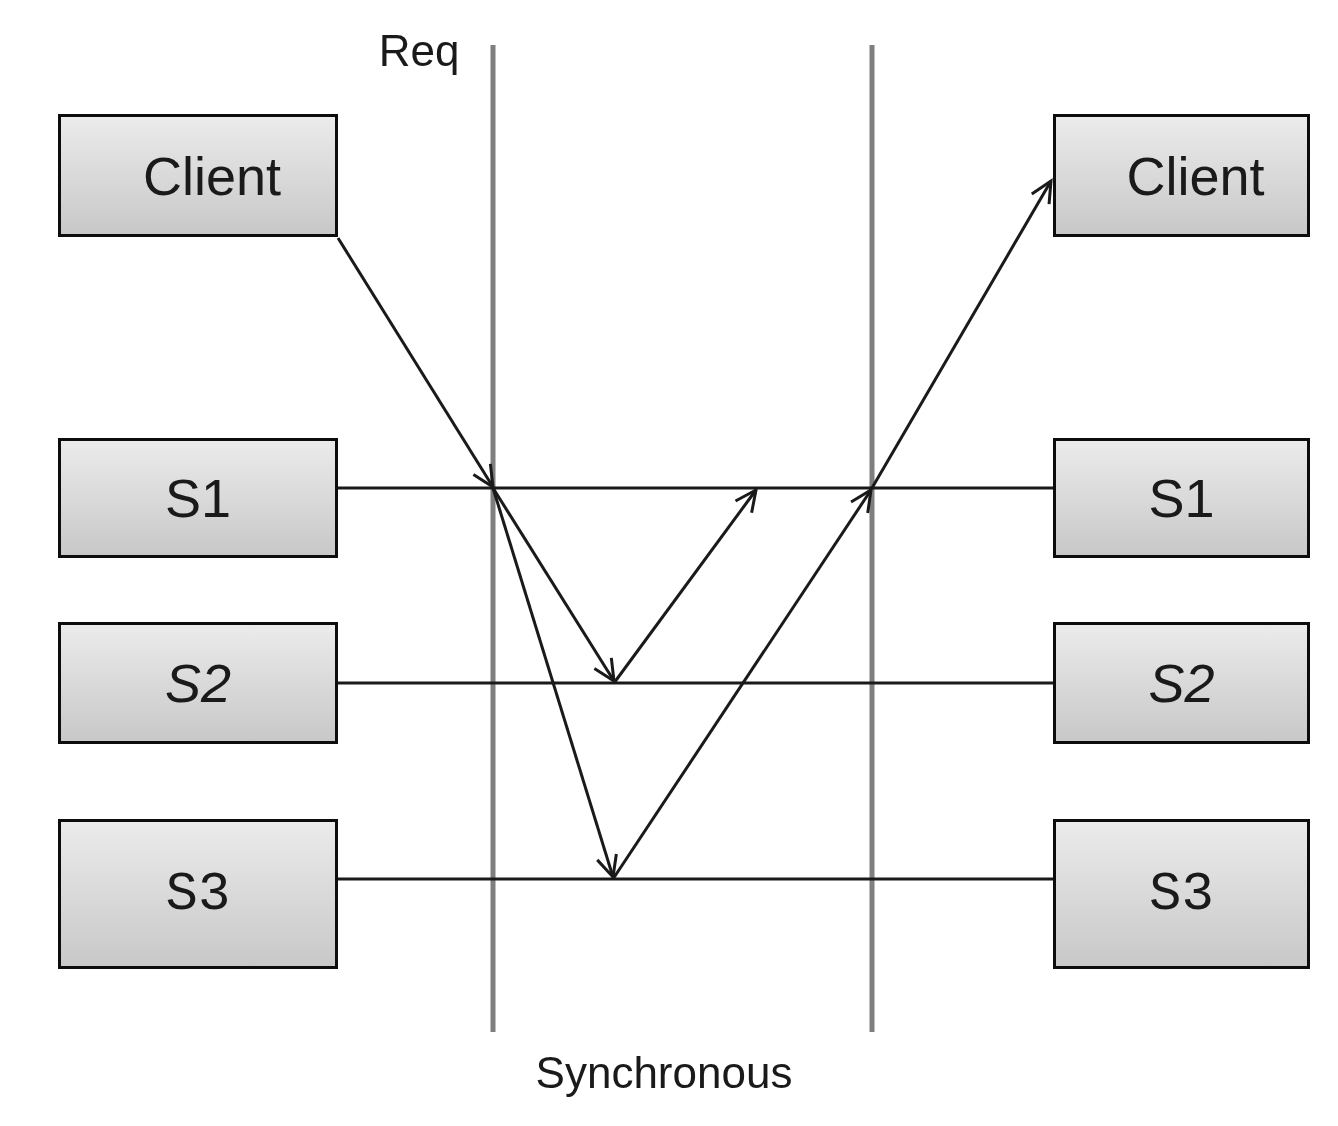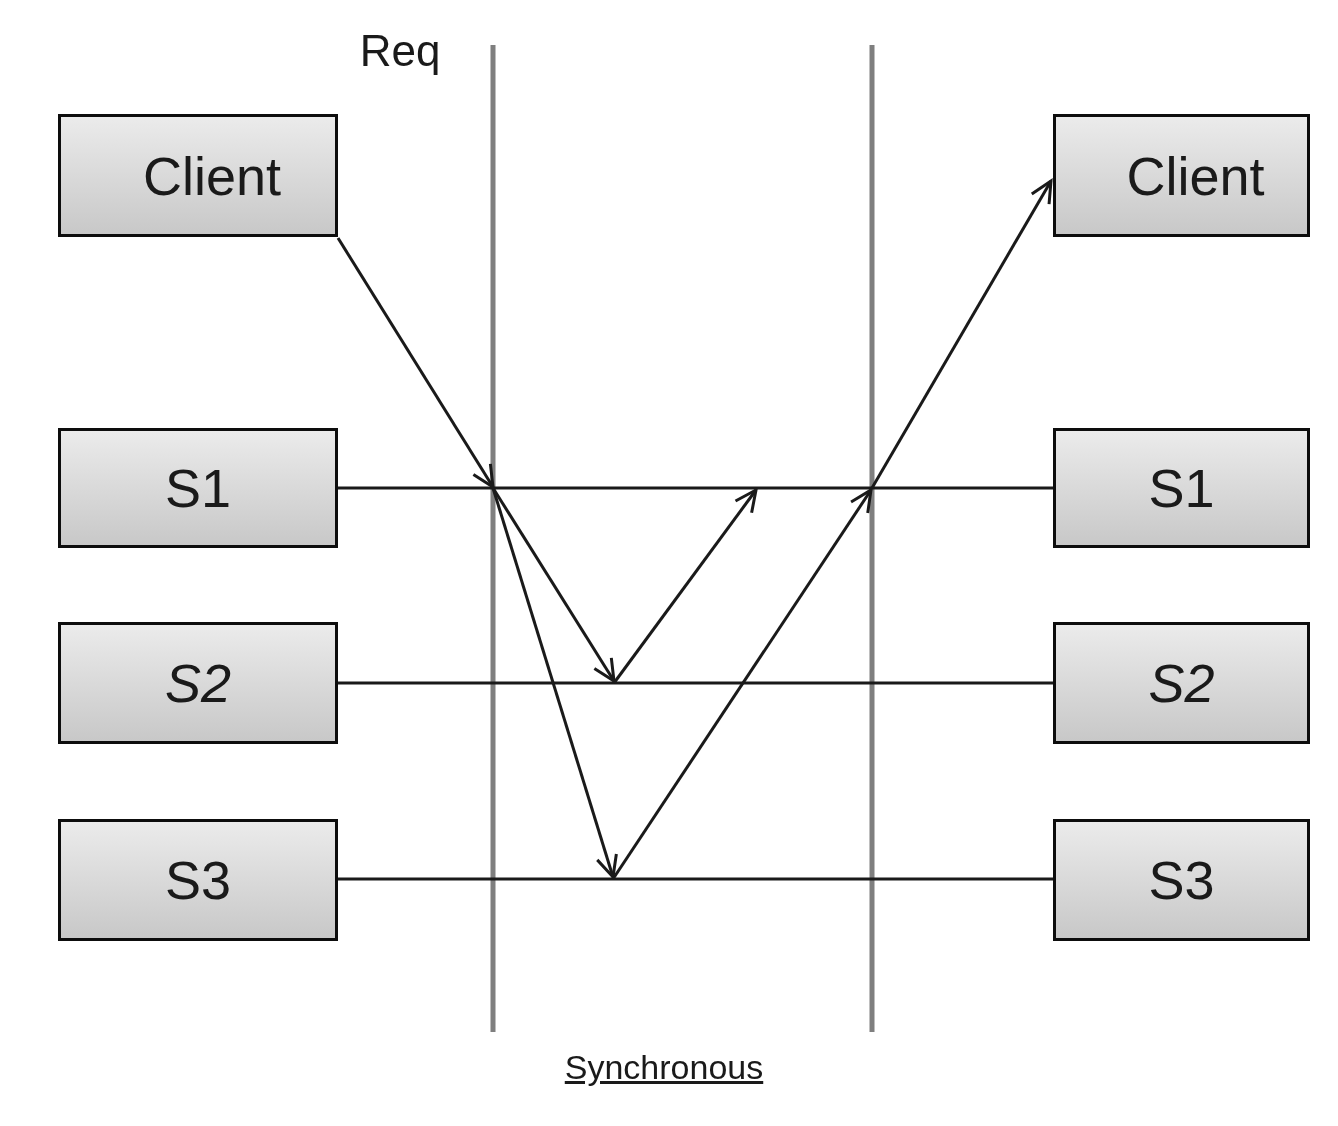--- a/index.html
+++ b/index.html
@@ -36,43 +36,42 @@
                 var(--box-bottom-color, #c8c8c8) 100%);
     display: flex;
     align-items: center;
     justify-content: center;
     font-size: 54px;
     color: var(--text-color, #1a1a1a);
   }
   .col-left  { left: 58px;  width: 280px; }
   .col-right { left: 1053px; width: 257px; }
   .row-client { top: 114px; height: 123px; padding-left: 28px; }
-  .row-s1     { top: 428px; height: 120px; }
+  .row-s1     { top: 438px; height: 120px; }
   .row-s2     { top: 622px; height: 122px; font-style: italic; }
-  .row-s3     { top: 819px; height: 122px; }
+  .row-s3     { top: 819px; height: 150px; font-family: Liberation Mono, monospace; }
 
   .guide-label {
     position: absolute;
     width: 160px;
     text-align: center;
     font-size: 44px;
     color: var(--text-color, #1a1a1a);
   }
-  #req-label { left: 320px; top: 26px; }
+  #req-label { left: 339px; top: 26px; }
   #res-label { left: 857px; top: 24px; }
 
   .caption {
     position: absolute;
     left: 464px;
     top: 1048px;
     width: 400px;
     text-align: center;
-    font-size: 34px;
+    font-size: 44px;
     color: var(--text-color, #1a1a1a);
-    text-decoration: underline;
   }
 </style>
 </head>
 <body>
 
 <div id="stage">
 
   <svg id="diagram-canvas" viewBox="0 0 1338 1126" xmlns="http://www.w3.org/2000/svg">
     <defs>
       <marker id="arrowhead" viewBox="0 0 28 28" refX="25" refY="14" markerWidth="28" markerHeight="28" markerUnits="userSpaceOnUse" orient="auto">

